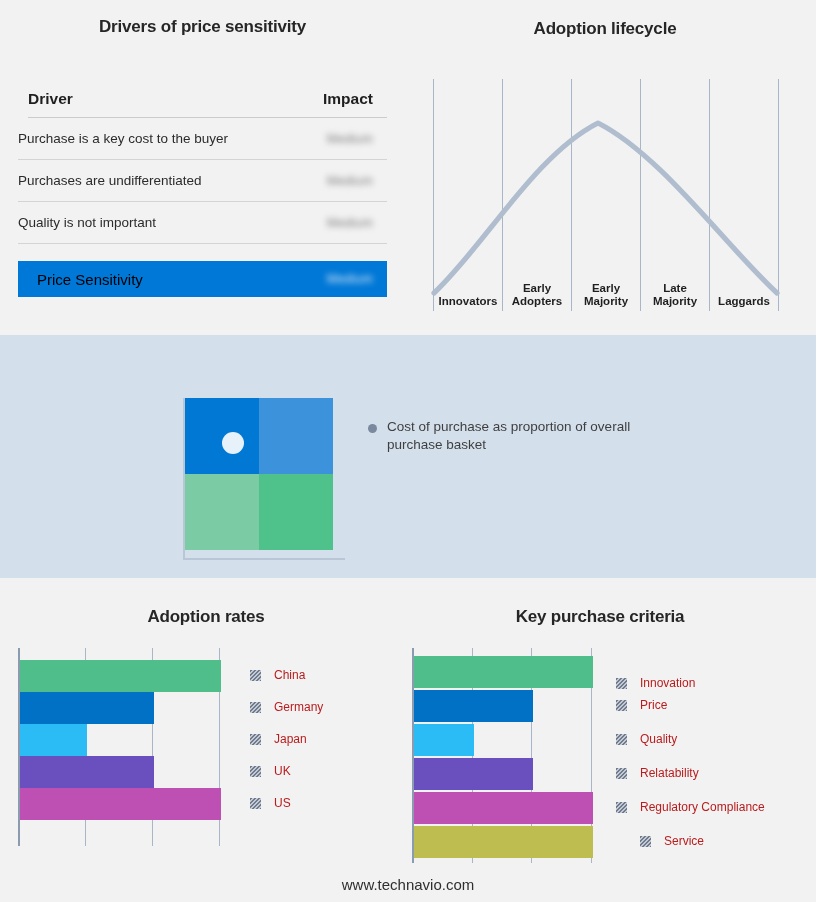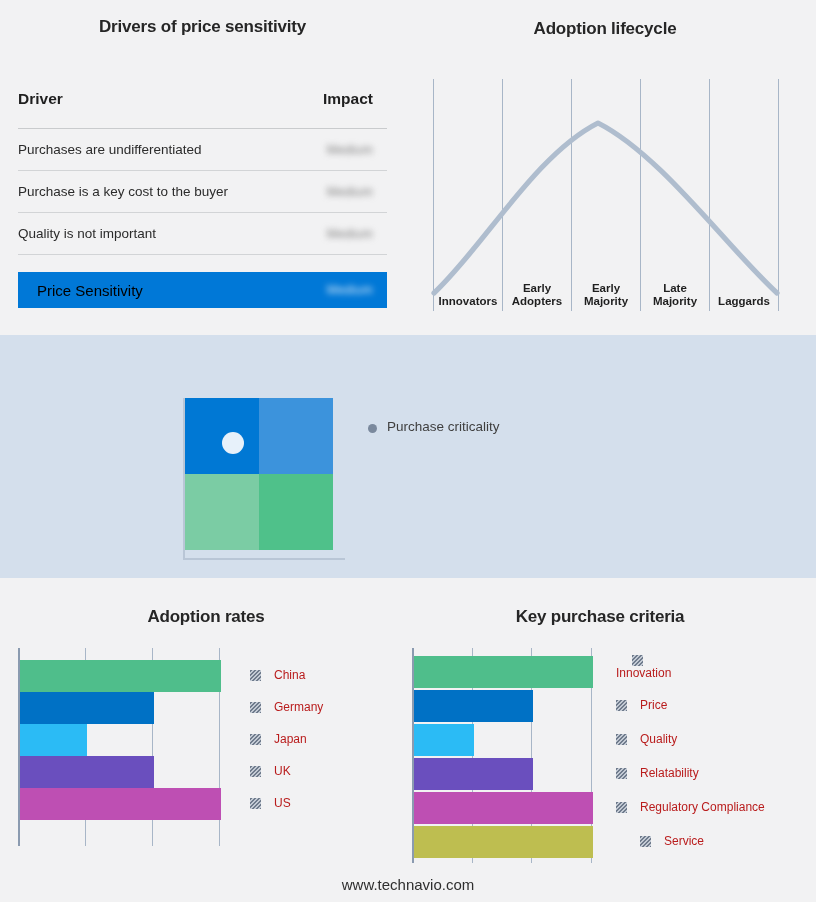--- a/index.html
+++ b/index.html
@@ -41,22 +41,23 @@
   #drivers-table {
     position: absolute;
     left: 18px;
     top: 90px;
     width: 369px;
   }
   .tbl-head {
     display: flex;
     justify-content: space-between;
     align-items: center;
-    padding-bottom: 20px;
+    padding-bottom: 9px;
     border-bottom: 1px solid #c9cbcd;
+    margin-left: 10px;
   }
   .tbl-head .th {
     font-size: 15.5px;
     font-weight: bold;
     color: #1f1f1f;
   }
   .tbl-row {
     display: flex;
     justify-content: space-between;
     align-items: center;
@@ -265,26 +266,26 @@
   <div class="panel-title" style="left:18px; top:17px; width:369px;">Drivers of price sensitivity</div>
 
   <div id="drivers-table">
 
     <div class="tbl-head">
       <div class="th">Driver</div>
       <div class="th" style="padding-right:14px;">Impact</div>
     </div>
 
     <div class="tbl-row">
+      <div class="driver-cell">Purchase is a key cost to the buyer</div>
+      <div class="impact-cell">Medium</div>
+    </div>
+
+    <div class="tbl-row">
       <div class="driver-cell">Purchases are undifferentiated</div>
-      <div class="impact-cell">Medium</div>
-    </div>
-
-    <div class="tbl-row">
-      <div class="driver-cell">Purchase is a key cost to the buyer</div>
       <div class="impact-cell">Medium</div>
     </div>
 
     <div class="tbl-row">
       <div class="driver-cell">Quality is not important</div>
       <div class="impact-cell">Medium</div>
     </div>
 
     <div class="tbl-row highlight">
       <div class="driver-cell">Price Sensitivity</div>
@@ -330,21 +331,21 @@
       <div class="q" style="background:#3c93dc;"></div>
       <div class="q" style="background:#7bcca4;"></div>
       <div class="q" style="background:#4fc18a;"></div>
       <div id="quad-dot"></div>
     </div>
   </div>
 
   <div id="basket-legend">
     <div class="bullet-item">
       <div class="bullet-dot"></div>
-      <div class="bullet-text">Purchase criticality</div>
+      <div class="bullet-text">Cost of purchase as proportion of overall purchase basket</div>
     </div>
   </div>
 
   <div class="panel-title" style="left:18px; top:607px; width:376px;">Adoption rates</div>
 
   <div class="barchart" id="adoption-chart" style="left:18px; top:648px; width:360px; height:198px;">
     <div class="plot" style="width:204px; height:198px;">
       <div class="yaxis"></div>
       <div class="grid" style="left:67px;"></div>
       <div class="grid" style="left:134px;"></div>
@@ -392,21 +393,21 @@
 
       <div class="bar" style="top:8px;   width:179px; height:32px; background:#4fbe8b;"></div>
       <div class="bar" style="top:42px;  width:119px; height:32px; background:#0071c5;"></div>
       <div class="bar" style="top:76px;  width:60px;  height:32px; background:#2bbbf5;"></div>
       <div class="bar" style="top:110px; width:119px; height:32px; background:#6a4fbe;"></div>
       <div class="bar" style="top:144px; width:179px; height:32px; background:#be4fb3;"></div>
       <div class="bar" style="top:178px; width:179px; height:32px; background:#bebe50;"></div>
     </div>
 
     <div class="bar-legend" style="left:204px; top:0; width:186px; height:215px;">
-      <div class="legend-row" style="top:7px;flex-direction:column;">
+      <div class="legend-row" style="top:28px;">
         <span class="hatch-swatch"></span>
         <span class="legend-label">Innovation</span>
       </div>
       <div class="legend-row" style="top:50px;">
         <span class="hatch-swatch"></span>
         <span class="legend-label">Price</span>
       </div>
       <div class="legend-row" style="top:84px;">
         <span class="hatch-swatch"></span>
         <span class="legend-label">Quality</span>

